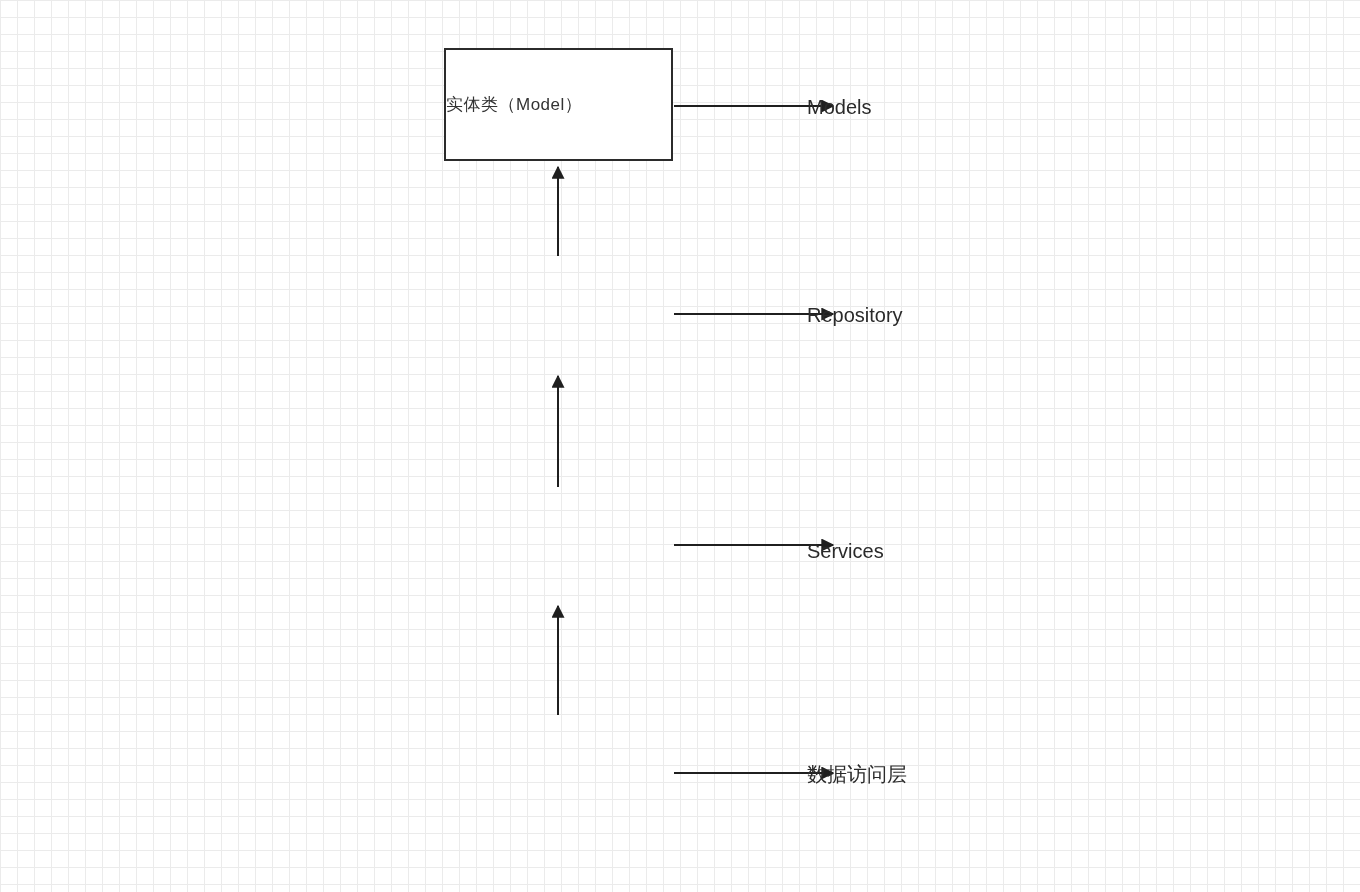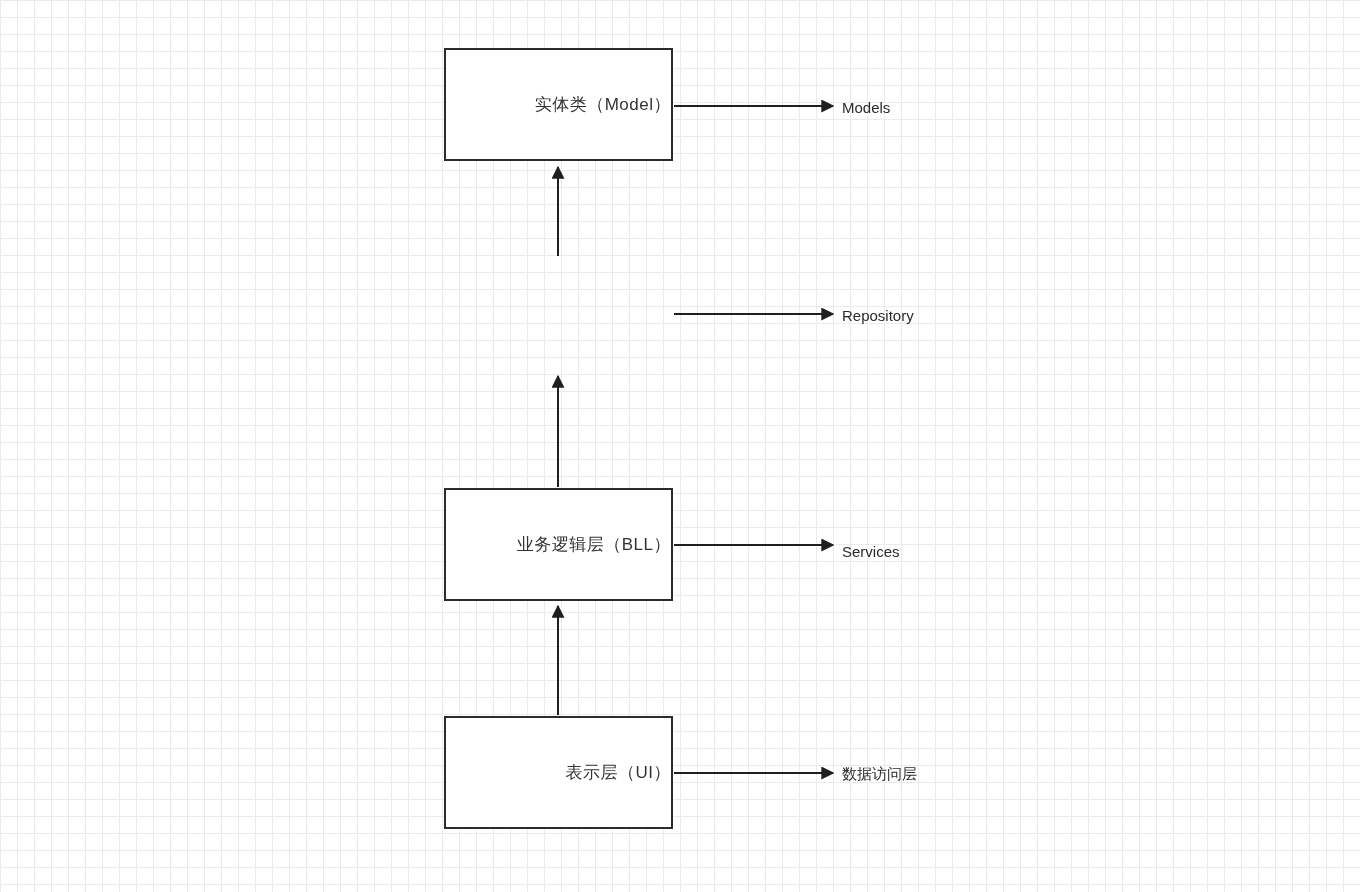--- a/index.html
+++ b/index.html
@@ -31,33 +31,33 @@
   .node-box {
     position: absolute;
     left: 444px;
     width: 229px;
     height: 113px;
     box-sizing: border-box;
     background: #ffffff;
     border: 2px solid #2b2b2b;
     display: flex;
     align-items: center;
-    justify-content: flex-end;
+    justify-content: flex-start;
   }
   .node-label {
     font-size: 17px;
     color: #333333;
     letter-spacing: 0.5px;
     white-space: nowrap;
   }
   .annotation {
     position: absolute;
-    left: 842px;
+    left: 807px;
     transform: translateY(-50%);
-    font-size: 15px;
+    font-size: 20px;
     color: #2a2a2a;
     white-space: nowrap;
   }
 </style>
 </head>
 <body>
 
 <div class="canvas">
 
   <svg class="edges" viewBox="0 0 1360 892">
@@ -75,26 +75,20 @@
     <line x1="674" y1="314" x2="833" y2="314" stroke="#1f1f1f" stroke-width="2" marker-end="url(#arrowhead)"></line>
     <line x1="674" y1="545" x2="833" y2="545" stroke="#1f1f1f" stroke-width="2" marker-end="url(#arrowhead)"></line>
     <line x1="674" y1="773" x2="833" y2="773" stroke="#1f1f1f" stroke-width="2" marker-end="url(#arrowhead)"></line>
   </svg>
 
   <div class="node-box" style="top:48px">
     <span class="node-label">实体类（Model）</span>
   </div>
 
 
-  <div class="node-box" style="top:488px">
-    <span class="node-label">业务逻辑层（BLL）</span>
-  </div>
 
-  <div class="node-box" style="top:716px">
-    <span class="node-label">表示层（UI）</span>
-  </div>
 
   <div class="annotation" style="top:107px">Models</div>
   <div class="annotation" style="top:315px">Repository</div>
   <div class="annotation" style="top:551px">Services</div>
   <div class="annotation" style="top:774px">数据访问层</div>
 
 </div>
 
 </body></html>

